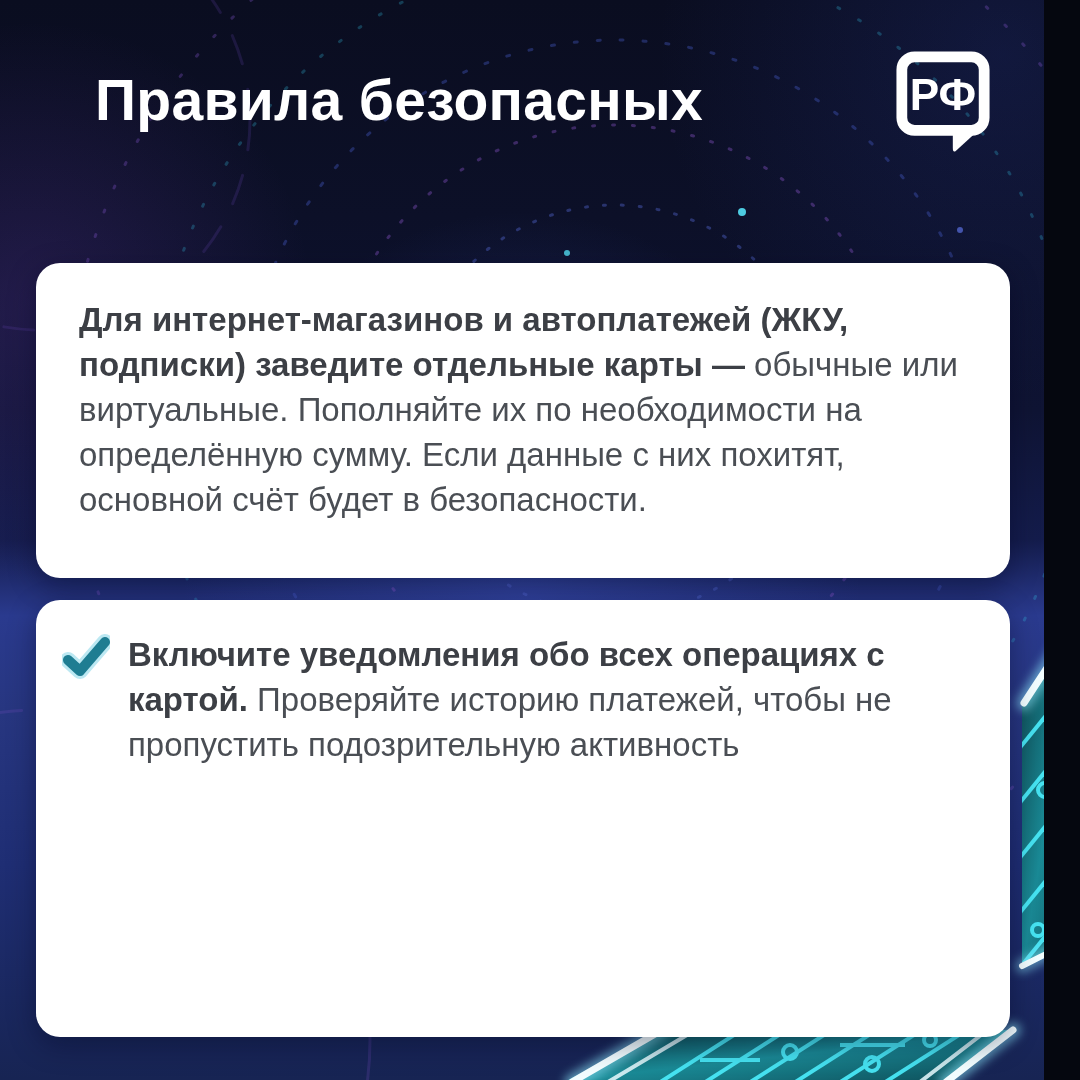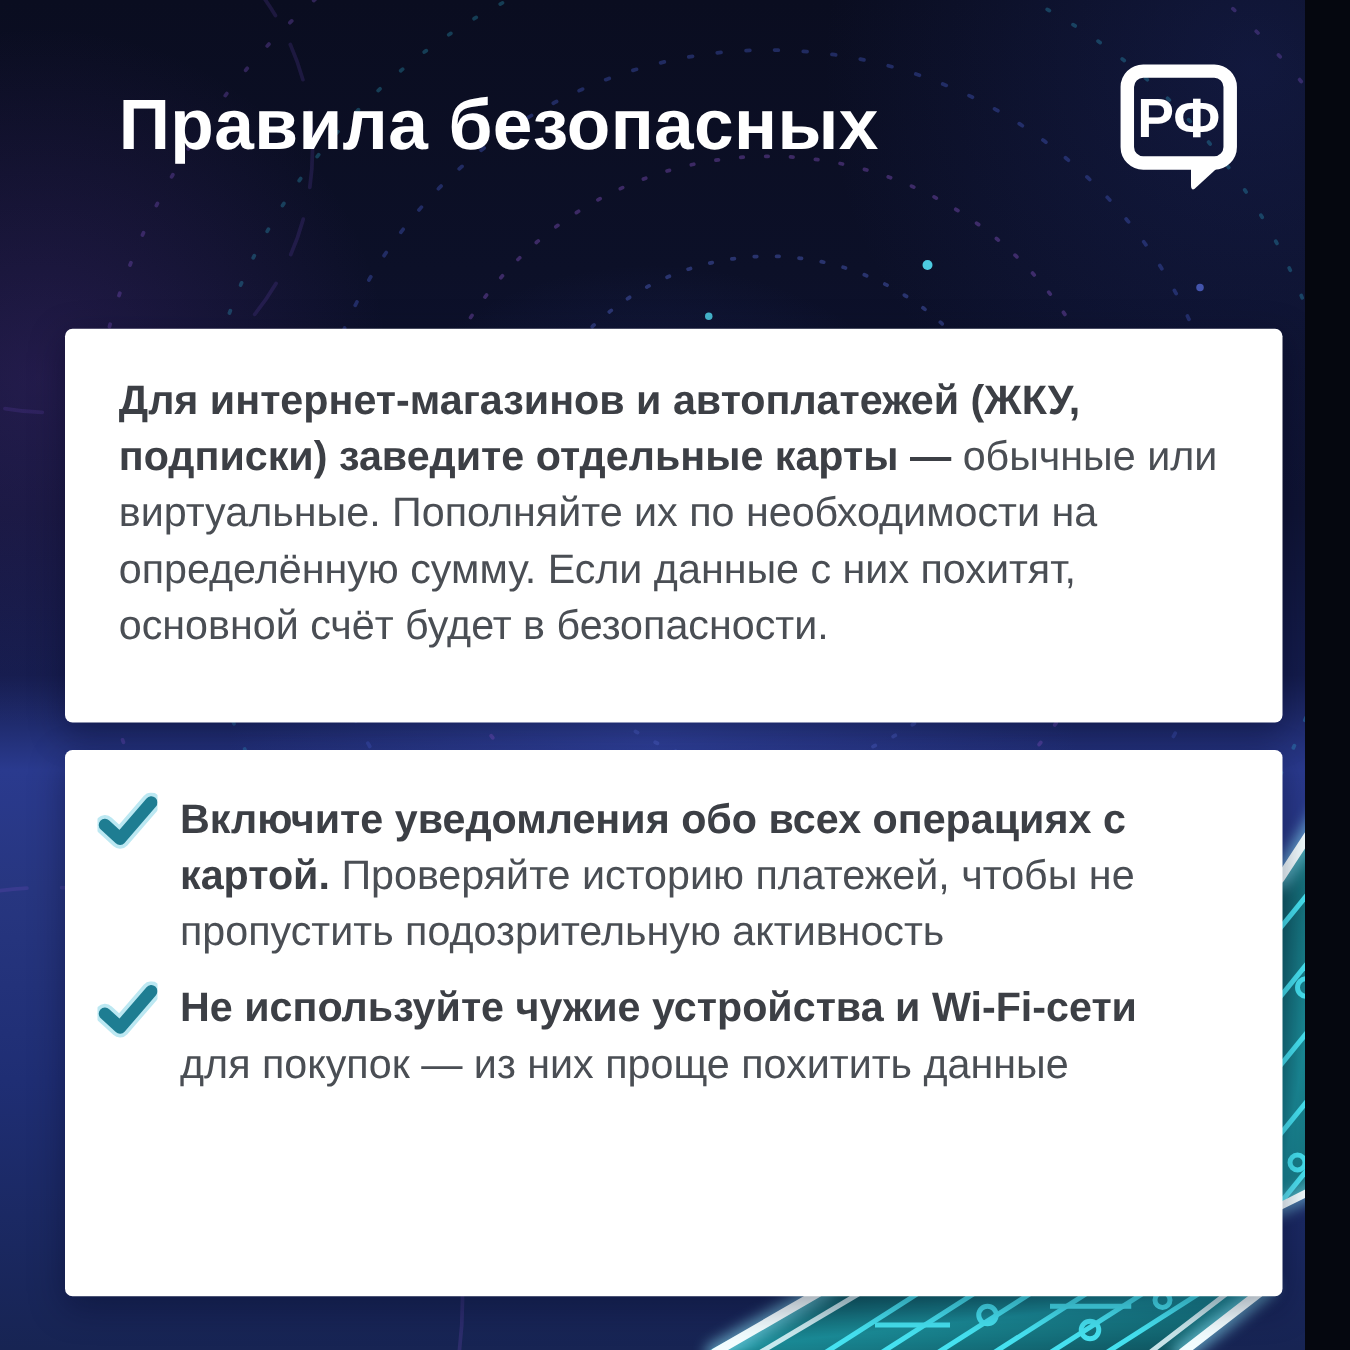--- a/index.html
+++ b/index.html
@@ -20,21 +20,21 @@
 
   .page-title{
     position:absolute; left:95px; top:64px;
     color:#ffffff; font-size:57px; font-weight:700; line-height:72px; letter-spacing:.3px;
   }
   .page-title span{ display:block; }
 
   .rf-logo{ position:absolute; top:48px; right:52px; width:98px; height:106px; }
 
   .card{
-    position:absolute; left:52px; width:974px; background:#ffffff; border-radius:6px;
+    position:absolute; left:36px; width:974px; background:#ffffff; border-radius:24px;
     box-shadow:0 8px 28px rgba(2,6,28,.38);
     color:#4a4e54; font-size:33px; line-height:45px;
   }
   .card .b{ font-weight:700; color:#3c3f45; }
   .card .r{ font-weight:400; color:#4a4e54; }
 
   .card-intro{ top:263px; height:315px; padding:34px 46px 0 43px; }
 
   .card-checklist{ top:600px; height:437px; padding:32px 60px 0 26px; }
   .check-item{ display:flex; align-items:flex-start; margin-bottom:16px; }
@@ -142,24 +142,17 @@
   <section class="card card-checklist">
 
     <div class="check-item">
       <svg class="check-icon" viewBox="0 0 48 46">
         <path d="M6 26 L18 37 L43 8" fill="none" stroke="#a6e0ee" stroke-width="16" stroke-linecap="round" stroke-linejoin="round" opacity="0.75"></path>
         <path d="M6 26 L18 37 L43 8" fill="none" stroke="#1e7d92" stroke-width="10" stroke-linecap="round" stroke-linejoin="round"></path>
       </svg>
       <p class="item-text"><span class="b">Включите уведомления обо всех операциях с картой.</span><span class="r"> Проверяйте историю платежей, чтобы не пропустить подозрительную активность</span></p>
     </div>
 
-    <div class="check-item">
-      <svg class="check-icon" viewBox="0 0 48 46">
-        <path d="M6 26 L18 37 L43 8" fill="none" stroke="#a6e0ee" stroke-width="16" stroke-linecap="round" stroke-linejoin="round" opacity="0.75"></path>
-        <path d="M6 26 L18 37 L43 8" fill="none" stroke="#1e7d92" stroke-width="10" stroke-linecap="round" stroke-linejoin="round"></path>
-      </svg>
-      <p class="item-text"><span class="b">Не используйте чужие устройства и Wi-Fi-сети</span><span class="r"> для покупок — из них проще похитить данные</span></p>
-    </div>
 
 
   </section>
 
 </div>
 
 </body></html>

